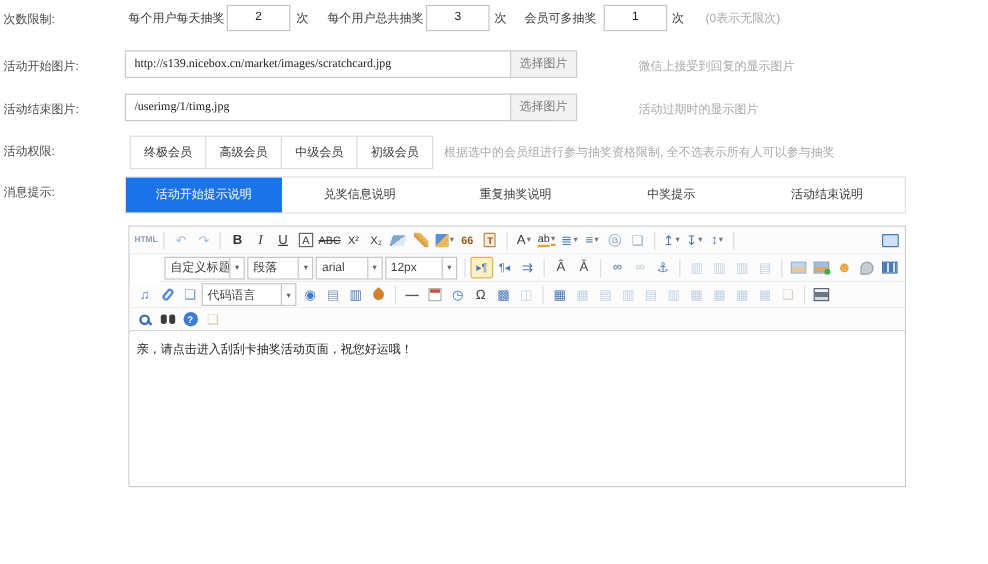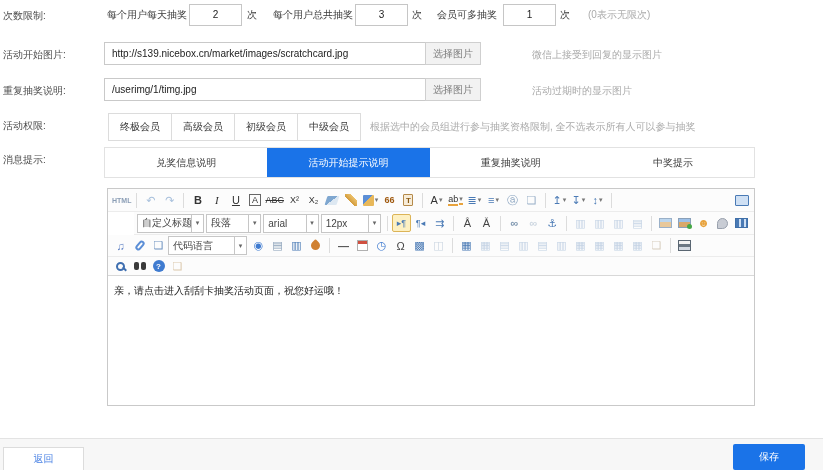--- a/index.html
+++ b/index.html
@@ -8,21 +8,21 @@
   .page { position:relative; width:823px; height:470px; background:#fff; font-size:10px; color:#333; overflow:hidden;padding-left:24px; }
   .flabel { position:absolute; left:3px; color:#4c4c4c; font-size:10px; }
   .hint { color:#aaa; }
   .t { color:#3a3a3a; }
   .frow { position:absolute; left:0; width:823px; }
   
   #row1 { top:0; height:30px; }
   #limit-fields { position:absolute; left:107px; top:3px; display:flex; align-items:center; height:23px; }
   .numinput { width:53px; height:22px; border:1px solid #c6c6c6; text-align:center; font-size:10px; color:#222; outline:none; }
   
-  .txtinput { position:absolute; left:104px; width:358px; height:23px; border:1px solid #c9c9c9; font-size:10px; color:#222; padding-left:7px; outline:none; }
+  .txtinput { position:absolute; left:104px; width:358px; height:23px; border:1px solid #c9c9c9; font-size:10px; color:#222; padding-left:7px; outline:none;font-family:Liberation Serif, serif; }
   .imgbtn { position:absolute; left:425px; width:56px; height:23px; background:#f2f2f2; border:1px solid #cfcfcf; color:#7a7a7a; font-size:10px; text-align:center; line-height:21px; cursor:pointer; }
   .rowhint { position:absolute; left:489px;margin-left:43px; }
   
   #member-group { position:absolute; left:109px; top:0; display:flex; }
   .mbtn { width:64px; height:28px; border:1px solid #dcdcdc; margin-left:-1px; background:#fff; text-align:center; font-size:10px; color:#3a3a3a; cursor:pointer; }
   
   #tabbar { position:absolute; left:104px; top:0; width:651px; height:31px; border:1px solid #e2e2e2; background:#fff; display:flex; }
   .tab { flex:1; text-align:center; line-height:29px; color:#3a3a3a; cursor:pointer; }
   .tab.active { color:#fff; }
   
@@ -95,44 +95,45 @@
   </div>
 
   <div class="frow" id="row2">
     <span class="flabel" style="top:48px">活动开始图片:</span>
     <input class="txtinput" style="top: 42px;" value="http://s139.nicebox.cn/market/images/scratchcard.jpg">
     <button class="imgbtn" style="top:42px">选择图片</button>
     <span class="hint rowhint" style="top:48px">微信上接受到回复的显示图片</span>
   </div>
 
   <div class="frow" id="row3">
-    <span class="flabel" style="top:84px">重复抽奖说明:</span>
+    <span class="flabel" style="top:84px">活动结束图片:</span>
     <input class="txtinput" style="top: 78px;" value="/userimg/1/timg.jpg">
     <button class="imgbtn" style="top:78px">选择图片</button>
     <span class="hint rowhint" style="top:84px">活动过期时的显示图片</span>
   </div>
 
   <div class="frow" id="row4">
     <span class="flabel" style="top:119px">活动权限:</span>
     <div id="member-group" style="top:113px">
         <button class="mbtn">终极会员</button>
         <button class="mbtn">高级会员</button>
+        <button class="mbtn">中级会员</button>
         <button class="mbtn">初级会员</button>
-        <button class="mbtn">中级会员</button>
       </div>
     <span class="hint" style="position:absolute;left:370px;top:120px">根据选中的会员组进行参与抽奖资格限制, 全不选表示所有人可以参与抽奖</span>
   </div>
 
   <div class="frow" id="row5">
     <span class="flabel" style="top:153px">消息提示:</span>
     <div id="tabbar" style="top:147px">
+        <div class="tab active" style="background: rgb(26, 115, 232);">活动开始提示说明</div>
         <div class="tab">兑奖信息说明</div>
-        <div class="tab active" style="background: rgb(26, 115, 232);">活动开始提示说明</div>
         <div class="tab">重复抽奖说明</div>
         <div class="tab">中奖提示</div>
+        <div class="tab">活动结束说明</div>
       </div>
   </div>
 
   <div id="editor">
     <div class="tbrow" id="tbrow1">
         <span class="ti tiny bold">
           <span style="color: rgb(138, 157, 181);">HTML</span>
         </span>
         <span class="tsep"></span>
         <span class="ti ">
@@ -391,18 +392,14 @@
         </span>
         <span class="ti ">
           <span style="color: rgb(220, 201, 174);">❏</span>
         </span>
       </div>
     <div id="ed-content">
       <p>亲，请点击进入刮刮卡抽奖活动页面，祝您好运哦！</p>
     </div>
   </div>
 
-  <div id="footer">
-    <button id="back-btn">返回</button>
-    <button id="save-btn">保存</button>
-  </div>
 
 </div>
 
 </body></html>

